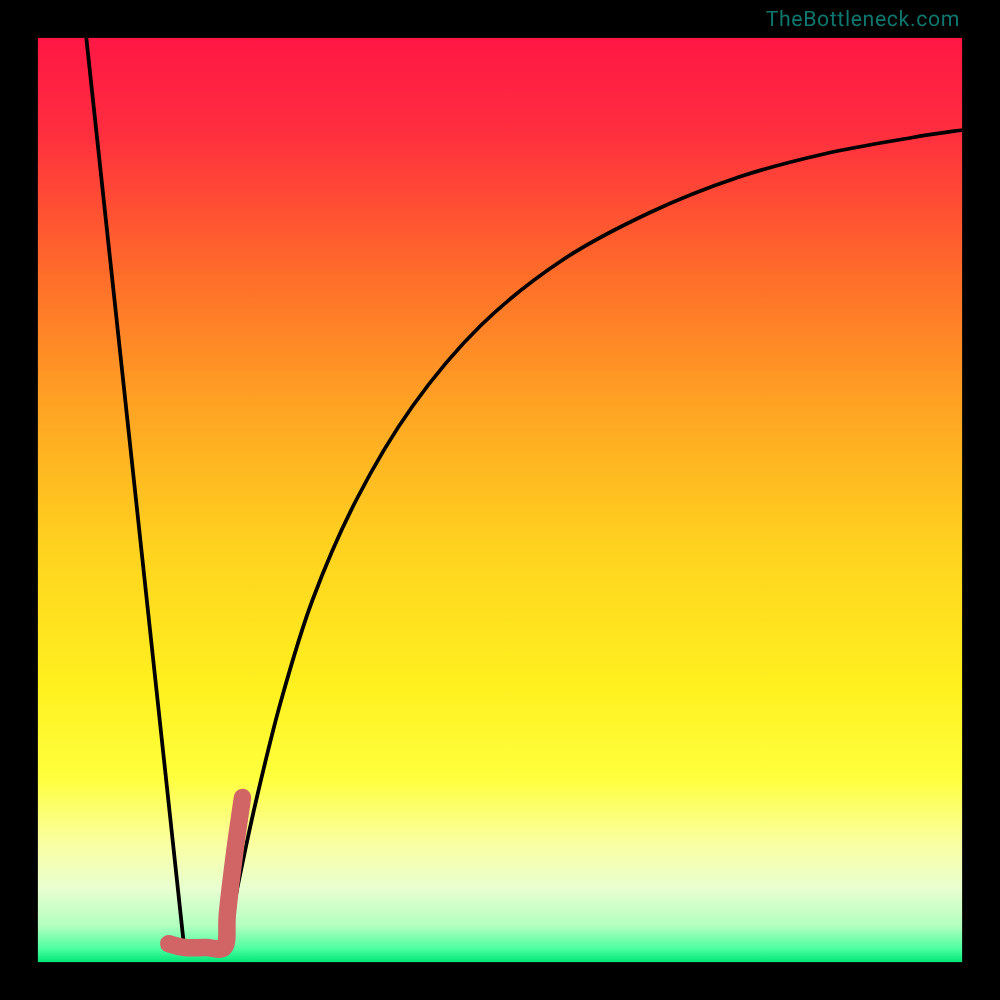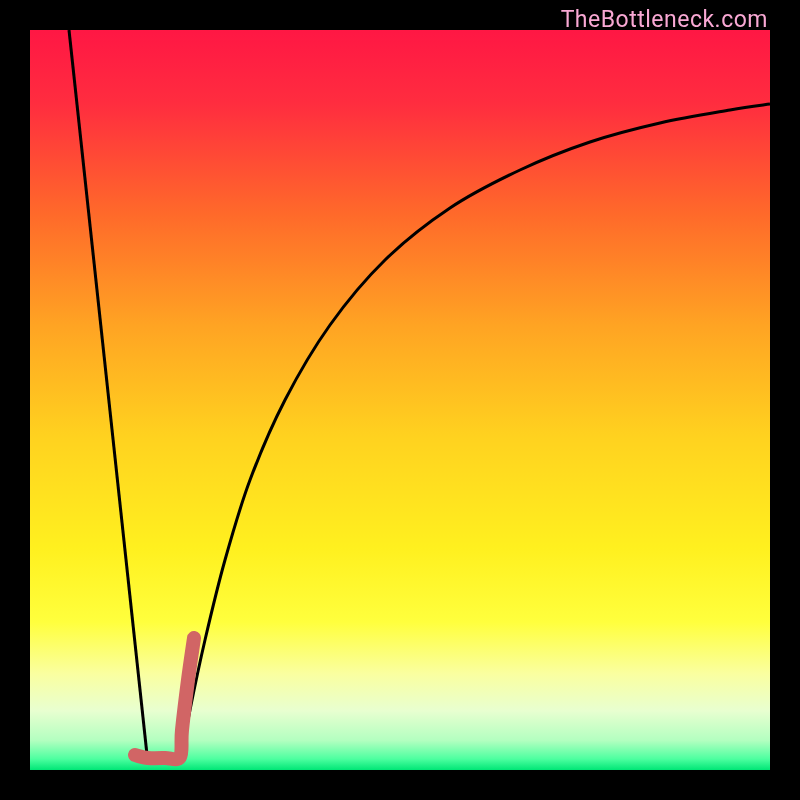--- a/index.html
+++ b/index.html
@@ -31,22 +31,22 @@
     position: absolute;
     left: 0;
     top: 0;
     width: 100%;
     height: 100%;
   }
   .watermark {
     position: absolute;
     top: 6px;
     right: 32px;
-    color: #f9a8d4;
-    font-size: 23px;
+    color: #0f766e;
+    font-size: 17px;
     font-weight: 400;
     letter-spacing: 0.5px;
     user-select: none;
   }
   svg.curves {
     position: absolute;
     left: 0;
     top: 0;
     width: 100%;
     height: 100%;

